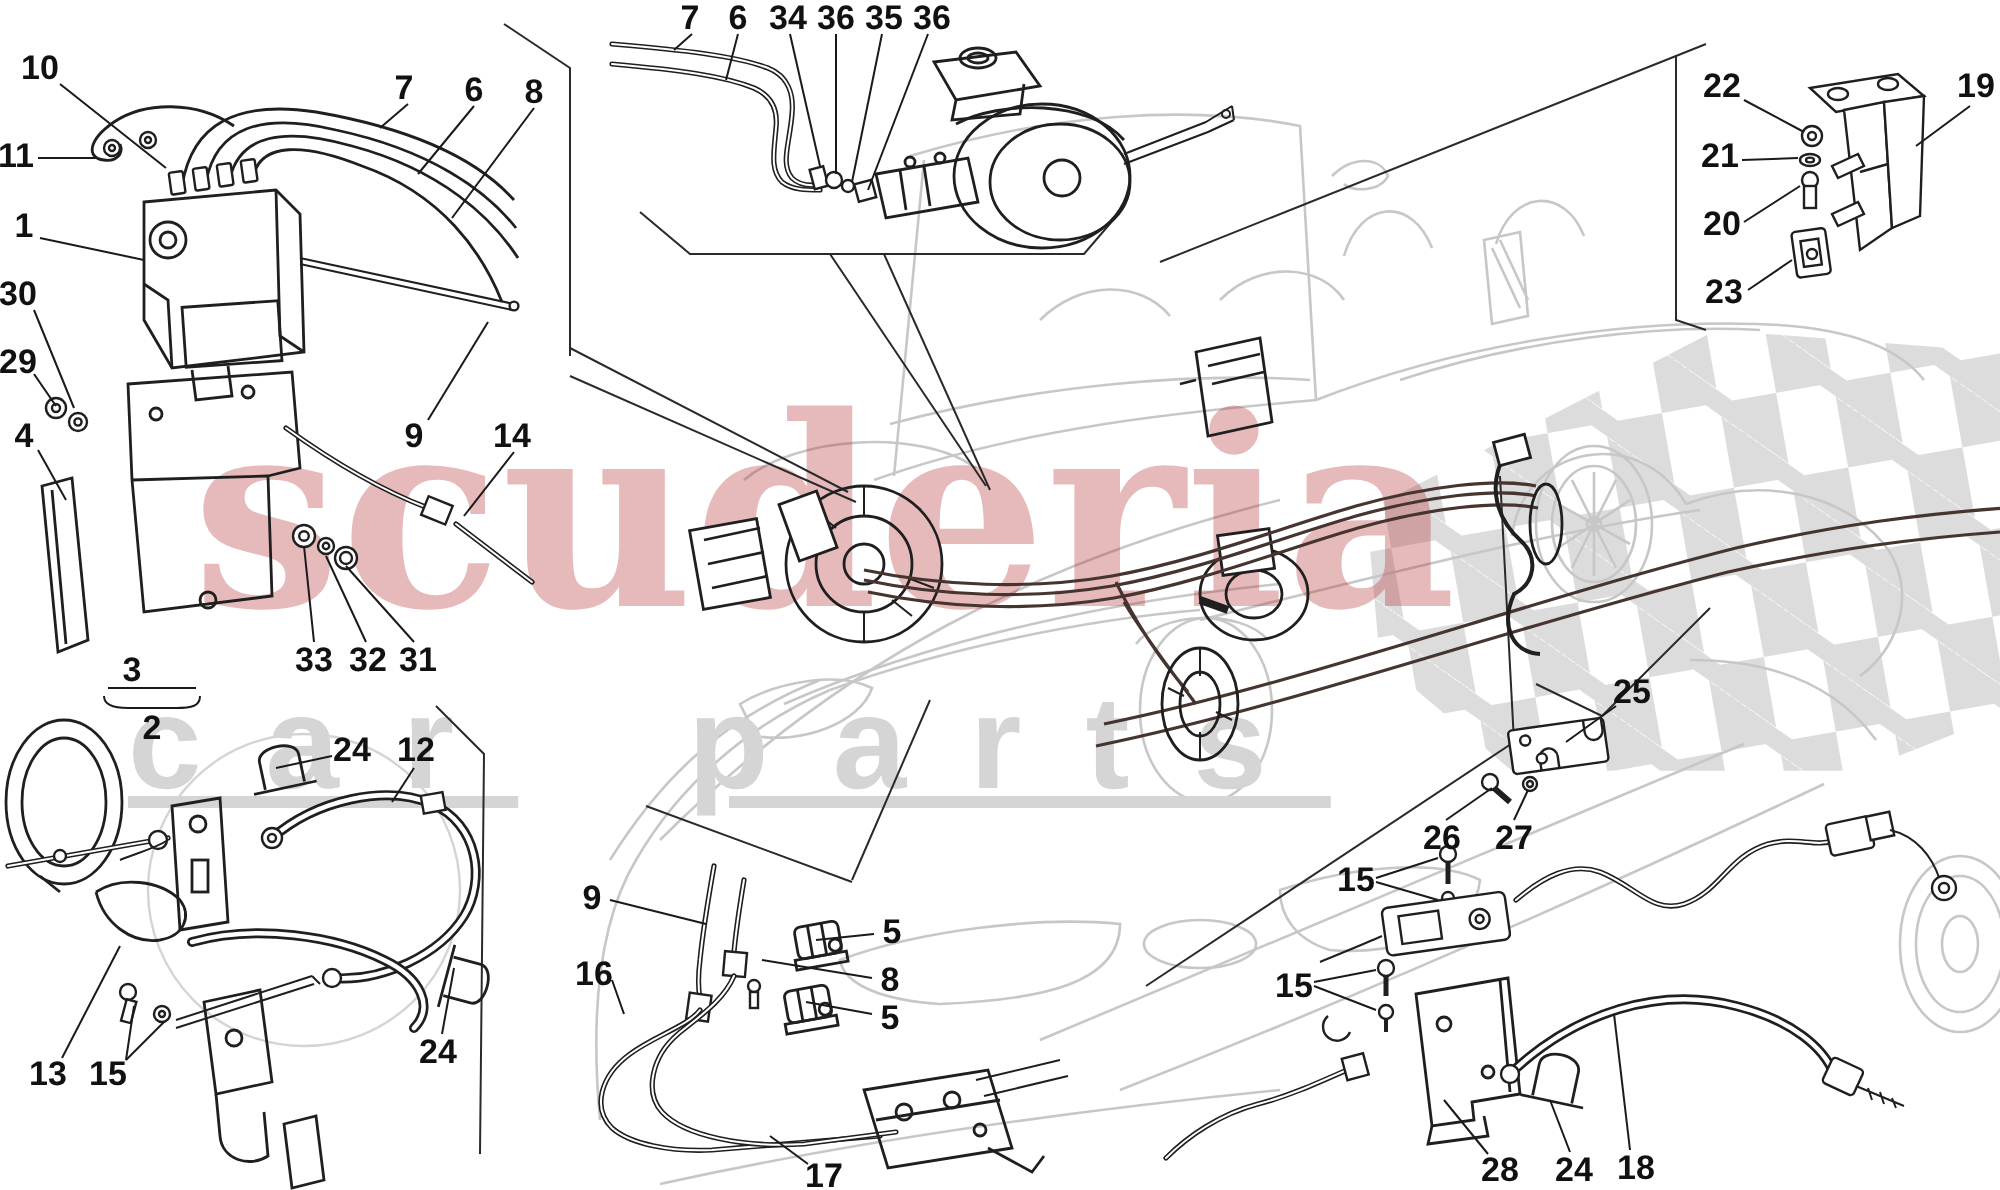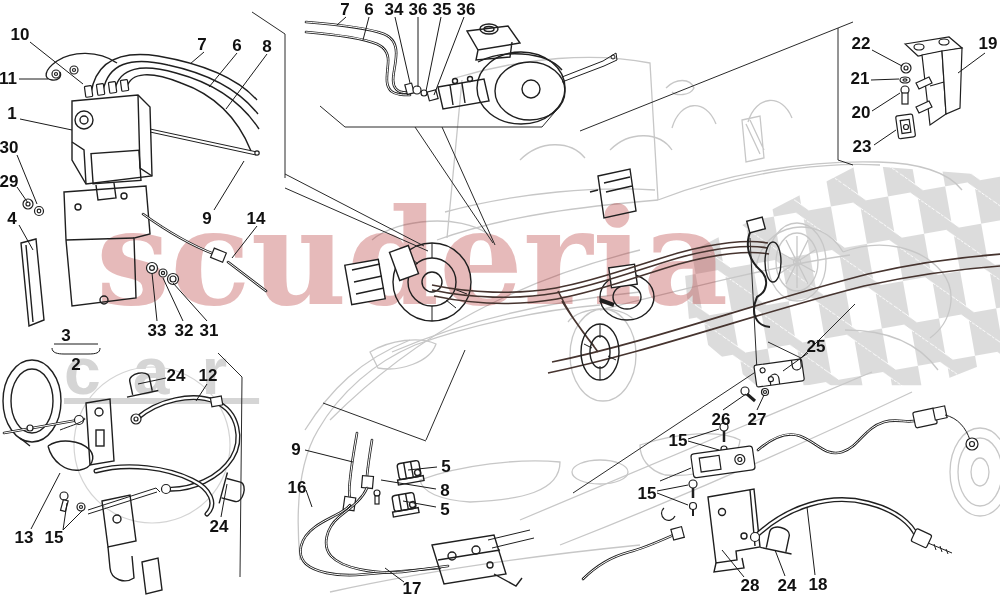--- a/index.html
+++ b/index.html
@@ -94,20 +94,21 @@
 
     <g class="car">
       <ellipse cx="980" cy="472" rx="30" ry="44"></ellipse>
       <ellipse cx="980" cy="472" rx="22" ry="34"></ellipse>
       <ellipse cx="980" cy="472" rx="9" ry="14"></ellipse>
     </g>
   </svg>
 
   <div class="wm-red">scuderia</div>
   <div class="wm-gray" id="wm-car">car</div>
+  <div class="wm-gray" id="wm-parts">parts</div>
 
   <svg width="1000" height="595" viewBox="0 0 1000 595" style="z-index:4">
 
     <g class="frame">
       <path d="M252,12 L285,34 L285,178"></path>
       <path d="M285,174 L424,246 M285,188 L428,251"></path>
       <path d="M320,106 L345,127 L542,127 L560,106"></path>
       <path d="M415,127 L493,243 M442,127 L495,245"></path>
       <path d="M323,403 L426,441 M465,350 L426,440"></path>
       <path d="M218,353 L242,377 L240,577"></path>

